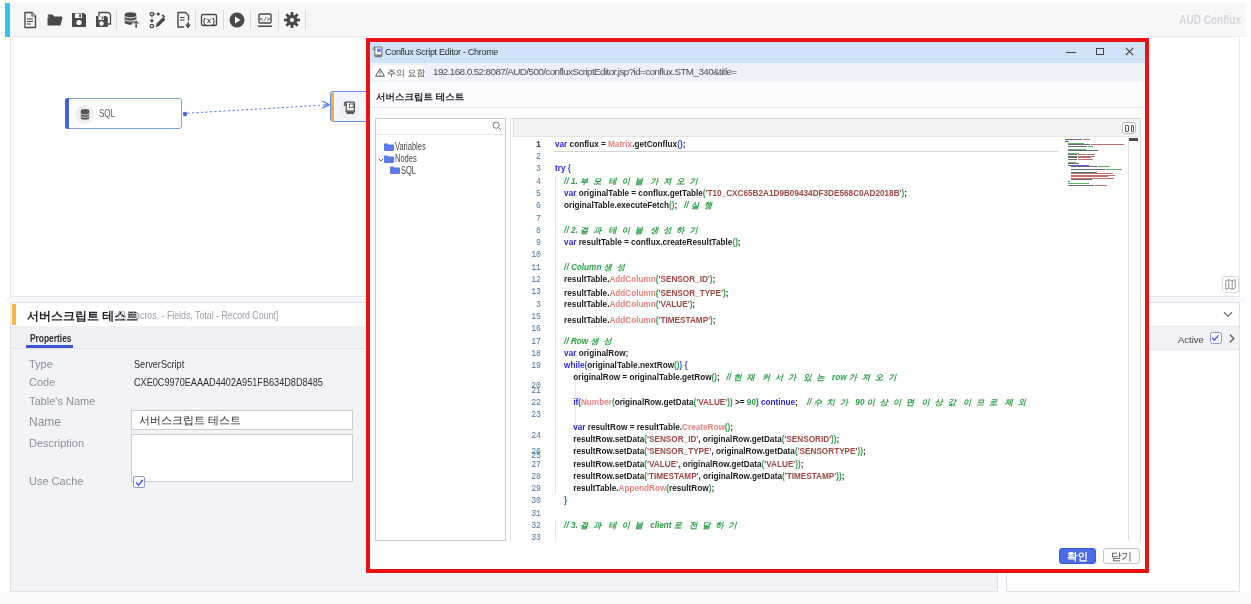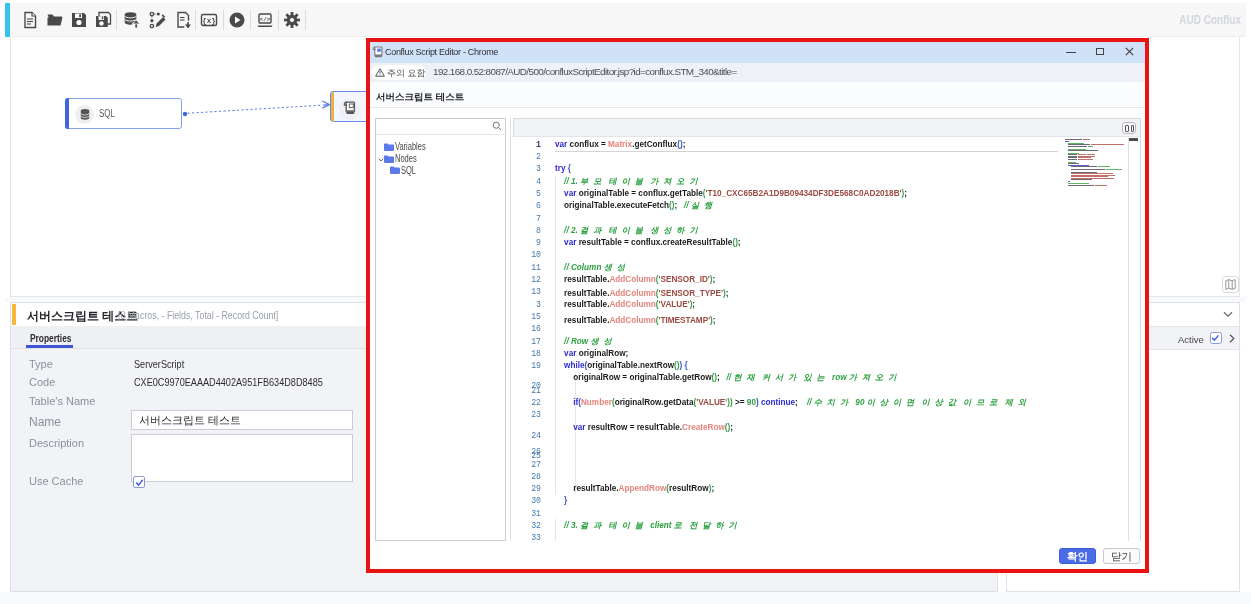--- a/index.html
+++ b/index.html
@@ -288,23 +288,27 @@
 <div class="cl" style="top:223.6px">    <i class="k">while</i><i class="pb">(</i>originalTable.nextRow<i class="pg">()</i><i class="pb">)</i> <i class="pb">{</i></div>
 <div class="gn" style="top:243px">20</div>
 <div class="cl" style="top:235.9px">        originalRow = originalTable.getRow<i class="pg">()</i>;   <i class="c">// <b class="kr">현재</b> <b class="kr">커서가</b> <b class="kr">있는</b> row <b class="kr">가져오기</b></i></div>
 <div class="gn" style="top:248.2px">21</div>
 <div class="gn" style="top:260.5px">22</div>
 <div class="cl" style="top:260.5px">        <i class="k">if</i><i class="pb">(</i><i class="cap">Number</i><i class="pg">(</i>originalRow.getData<i class="pg">(</i><i class="s">'VALUE'</i><i class="pg">))</i> &gt;= <i class="n">90</i><i class="pb">)</i> <i class="k">continue</i>;    <i class="c">// <b class="kr">수치가</b> 90 <b class="kr">이상이면</b> <b class="kr">이상값</b> <b class="kr">이므로</b> <b class="kr">제외</b></i></div>
 <div class="gn" style="top:272.8px">23</div>
 <div class="gn" style="top:293px">24</div>
 <div class="cl" style="top:285.1px">        <i class="k">var</i> resultRow = resultTable.<i class="cap">CreateRow</i><i class="pg">()</i>;</div>
 <div class="gn" style="top:313px">25</div>
+<div class="cl" style="top:297.4px">        resultRow.setData<i class="pg">(</i><i class="s">'SENSOR_ID'</i>, originalRow.getData<i class="pg">(</i><i class="s">'SENSORID'</i><i class="pg">))</i>;</div>
 <div class="gn" style="top:309.7px">26</div>
+<div class="cl" style="top:309.7px">        resultRow.setData<i class="pg">(</i><i class="s">'SENSOR_TYPE'</i>, originalRow.getData<i class="pg">(</i><i class="s">'SENSORTYPE'</i><i class="pg">))</i>;</div>
 <div class="gn" style="top:322.0px">27</div>
+<div class="cl" style="top:322.0px">        resultRow.setData<i class="pg">(</i><i class="s">'VALUE'</i>, originalRow.getData<i class="pg">(</i><i class="s">'VALUE'</i><i class="pg">))</i>;</div>
 <div class="gn" style="top:334.3px">28</div>
+<div class="cl" style="top:334.3px">        resultRow.setData<i class="pg">(</i><i class="s">'TIMESTAMP'</i>, originalRow.getData<i class="pg">(</i><i class="s">'TIMESTAMP'</i><i class="pg">))</i>;</div>
 <div class="gn" style="top:346.6px">29</div>
 <div class="cl" style="top:346.6px">        resultTable.<i class="cap">AppendRow</i><i class="pg">(</i>resultRow<i class="pg">)</i>;</div>
 <div class="gn" style="top:358.9px">30</div>
 <div class="cl" style="top:358.9px">    <i class="pb">}</i></div>
 <div class="gn" style="top:371.2px">31</div>
 <div class="gn" style="top:383.5px">32</div>
 <div class="cl" style="top:383.5px">    <i class="c">// 3. <b class="kr">결과</b> <b class="kr">테이블</b> client <b class="kr">로</b> <b class="kr">전달하기</b></i></div>
 <div class="gn" style="top:395.8px">33</div>
 </div>
 

